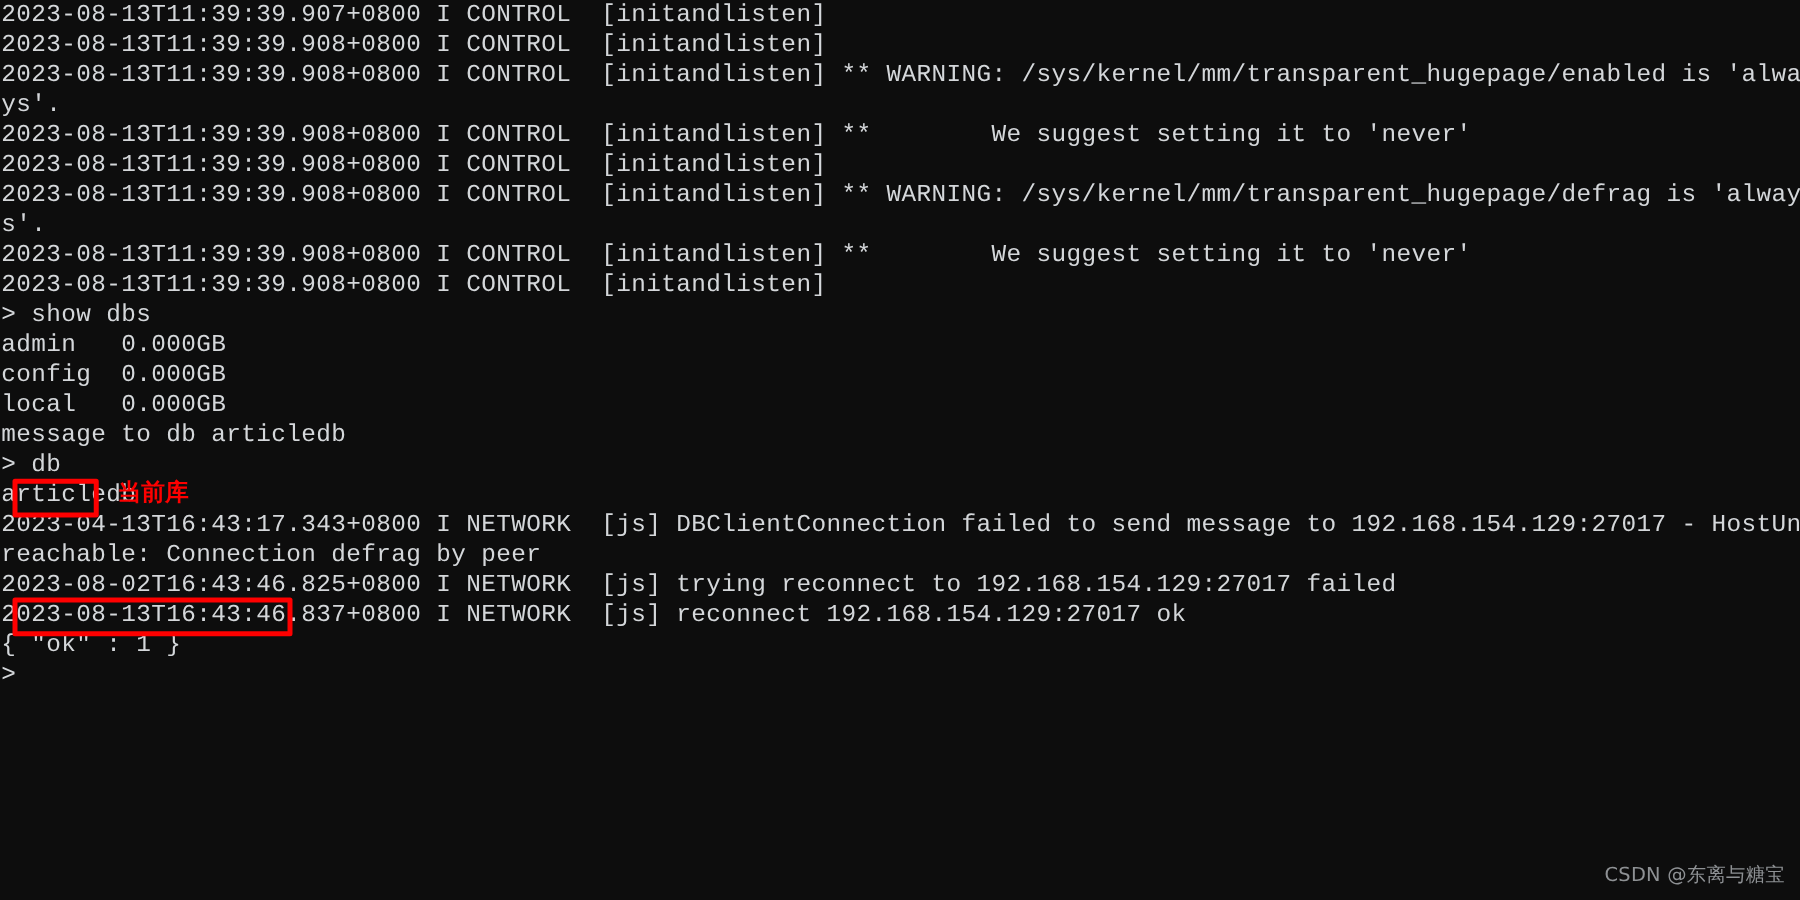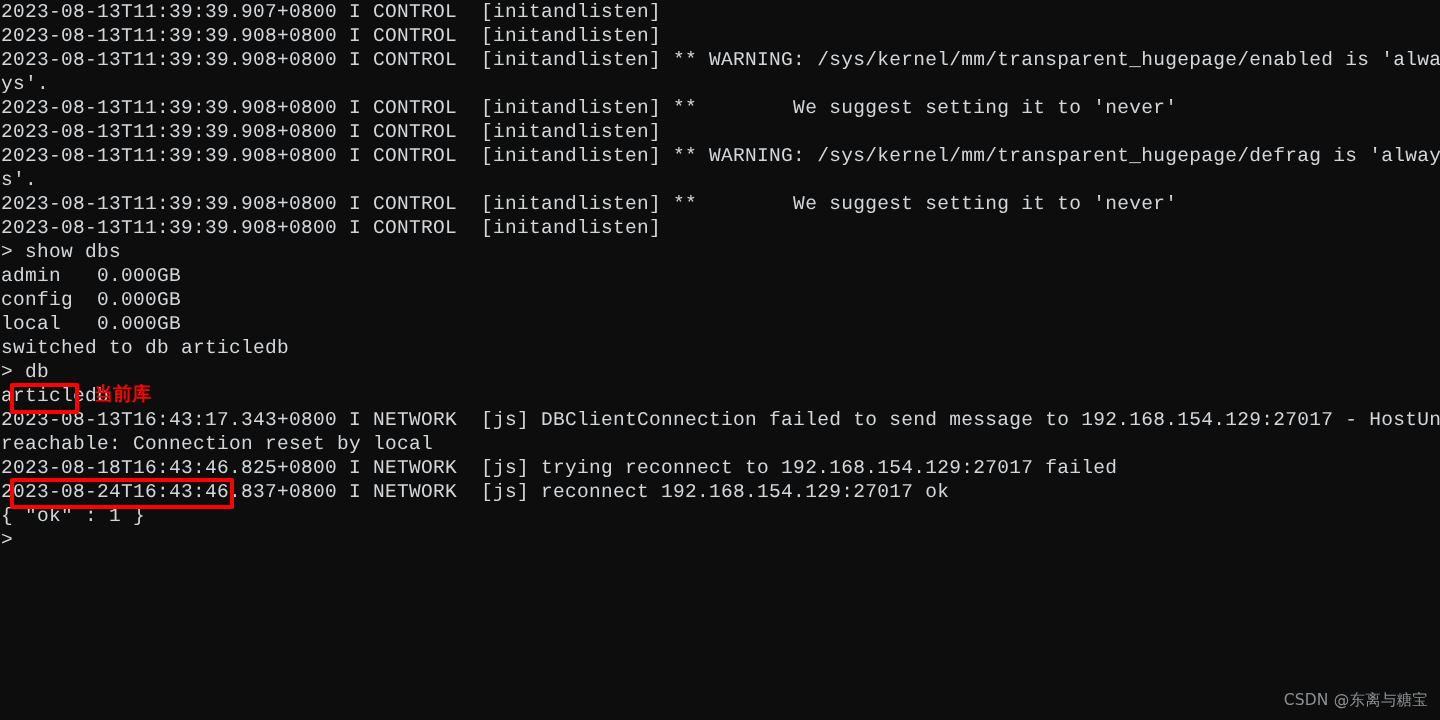--- a/index.html
+++ b/index.html
@@ -94,27 +94,27 @@
     <span class="line">2023-08-13T11:39:39.908+0800 I CONTROL  [initandlisten] **        We suggest setting it to 'never'</span>
     <span class="line">2023-08-13T11:39:39.908+0800 I CONTROL  [initandlisten]</span>
     <span class="line">2023-08-13T11:39:39.908+0800 I CONTROL  [initandlisten] ** WARNING: /sys/kernel/mm/transparent_hugepage/defrag is 'alway</span>
     <span class="line">s'.</span>
     <span class="line">2023-08-13T11:39:39.908+0800 I CONTROL  [initandlisten] **        We suggest setting it to 'never'</span>
     <span class="line">2023-08-13T11:39:39.908+0800 I CONTROL  [initandlisten]</span>
     <span class="line">&gt; show dbs</span>
     <span class="line">admin   0.000GB</span>
     <span class="line">config  0.000GB</span>
     <span class="line">local   0.000GB</span>
-    <span class="line">switched to db articledb</span>
+    <span class="line">message to db articledb</span>
     <span class="line">&gt; db</span>
     <span class="line">articledb</span>
-    <span class="line">2023-08-13T16:43:17.343+0800 I NETWORK  [js] DBClientConnection failed to send message to 192.168.154.129:27017 - HostUn</span>
-    <span class="line">reachable: Connection reset by local</span>
-    <span class="line">2023-08-18T16:43:46.825+0800 I NETWORK  [js] trying reconnect to 192.168.154.129:27017 failed</span>
-    <span class="line">2023-08-24T16:43:46.837+0800 I NETWORK  [js] reconnect 192.168.154.129:27017 ok</span>
+    <span class="line">2023-04-13T16:43:17.343+0800 I NETWORK  [js] DBClientConnection failed to send message to 192.168.154.129:27017 - HostUn</span>
+    <span class="line">reachable: Connection defrag by peer</span>
+    <span class="line">2023-08-02T16:43:46.825+0800 I NETWORK  [js] trying reconnect to 192.168.154.129:27017 failed</span>
+    <span class="line">2023-08-13T16:43:46.837+0800 I NETWORK  [js] reconnect 192.168.154.129:27017 ok</span>
     <span class="line">{ "ok" : 1 }</span>
     <span class="line">&gt;</span>
   </div>
 
   <div class="anno-box" id="box-db"></div>
   <div class="anno-label" id="label-current-db">当前库</div>
   <div class="anno-box" id="box-dropdatabase"></div>
 
   <div id="watermark">CSDN @东离与糖宝</div>
 

